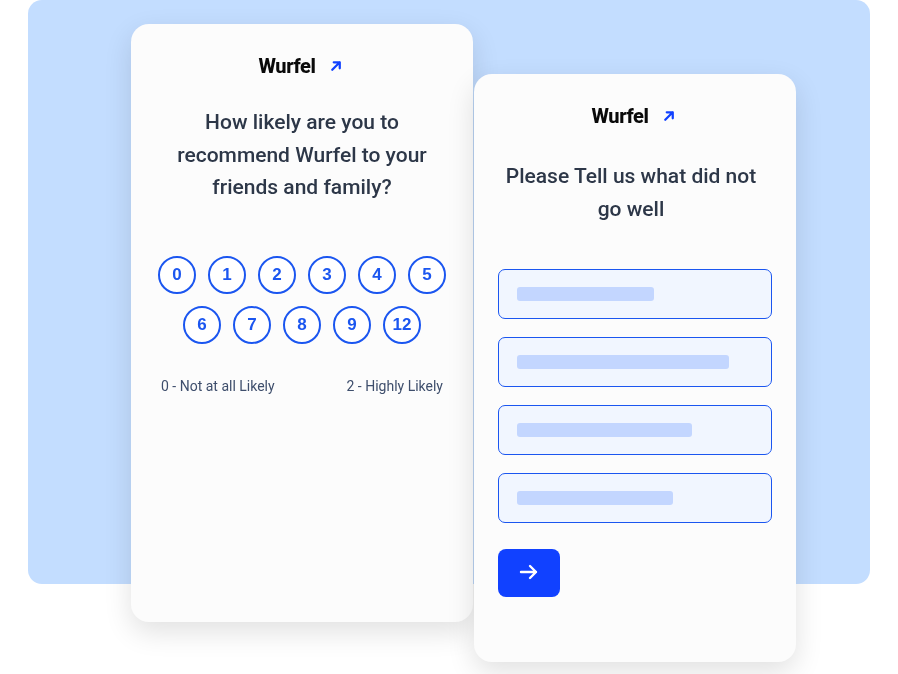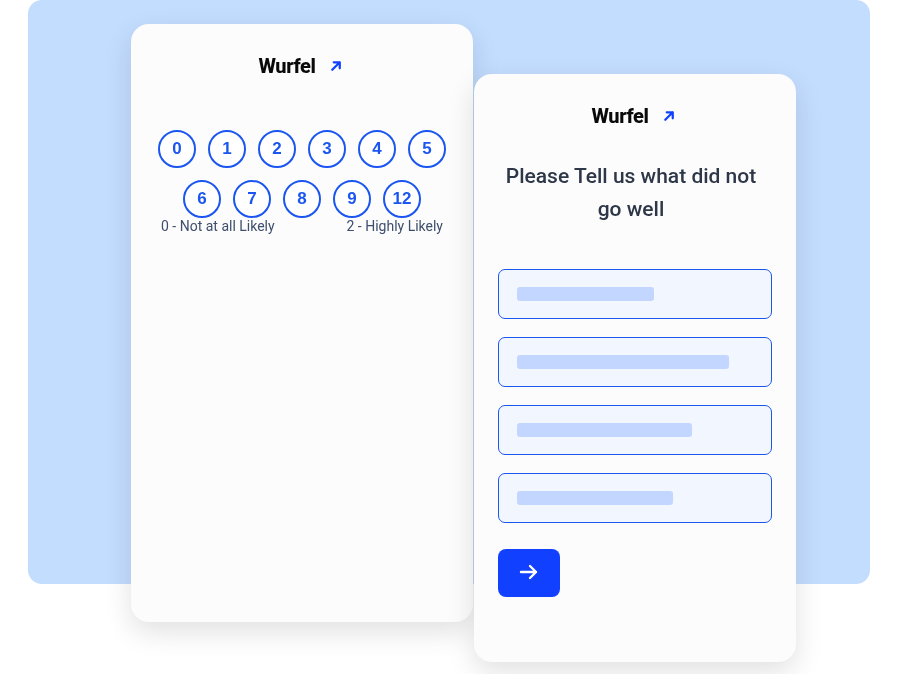--- a/index.html
+++ b/index.html
@@ -89,20 +89,21 @@
     font-weight: 600;
     display: flex;
     align-items: center;
     justify-content: center;
     cursor: pointer;
   }
   .nps-legend {
     display: flex;
     justify-content: space-between;
     padding: 0 30px;
+    margin-top: 34px;
     font-size: 14px;
     color: #3e4e6c;
   }
   .options {
     display: flex;
     flex-direction: column;
     gap: 18px;
     padding: 0 24px;
     margin-top: 44px;
   }
@@ -141,20 +142,21 @@
 
 <div class="card card-left">
   <div class="logo">
     <span class="logo-text">Wurfel</span>
     <span class="logo-icon">
       <svg viewBox="0 0 24 24" width="18" height="18">
           <path d="M7 17L17 7 M9 7h8v8" fill="none" stroke="#1141ff" stroke-width="3" stroke-linecap="round" stroke-linejoin="round"></path>
         </svg>
     </span>
   </div>
+  <div class="question">How likely are you to recommend Wurfel to your friends and family?</div>
   <div class="nps-grid">
     <button class="nps-btn">0</button>
     <button class="nps-btn">1</button>
     <button class="nps-btn">2</button>
     <button class="nps-btn">3</button>
     <button class="nps-btn">4</button>
     <button class="nps-btn">5</button>
     <button class="nps-btn">6</button>
     <button class="nps-btn">7</button>
     <button class="nps-btn">8</button>

